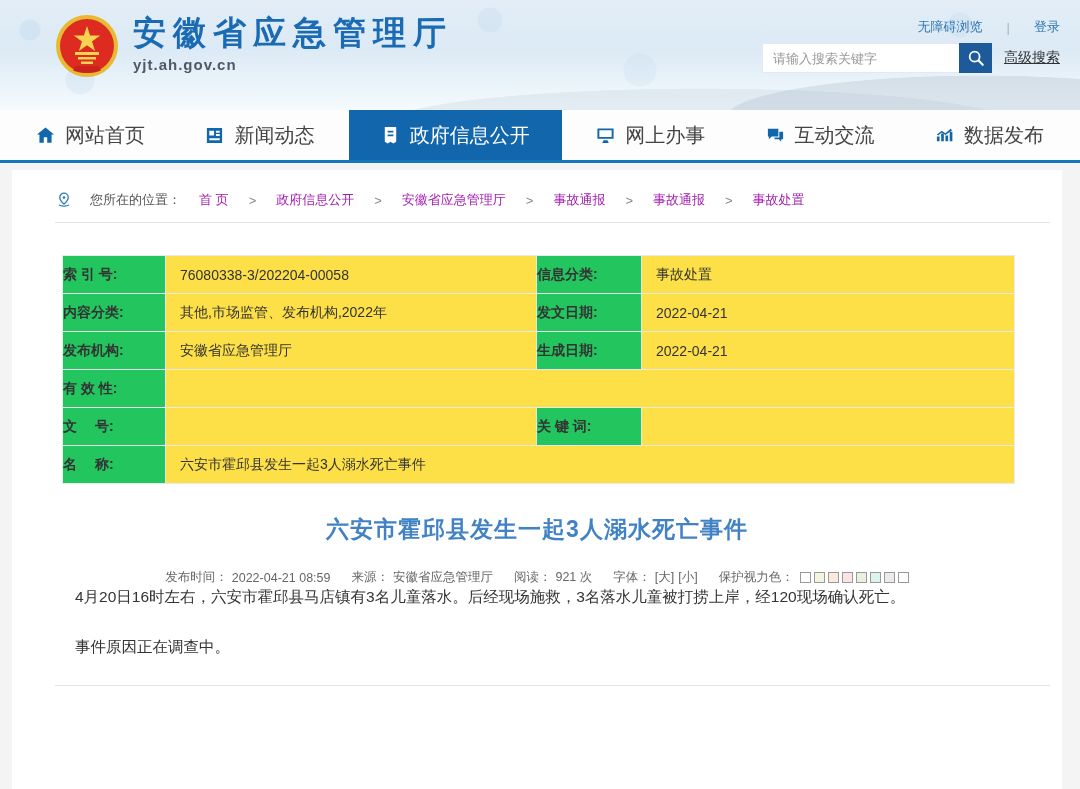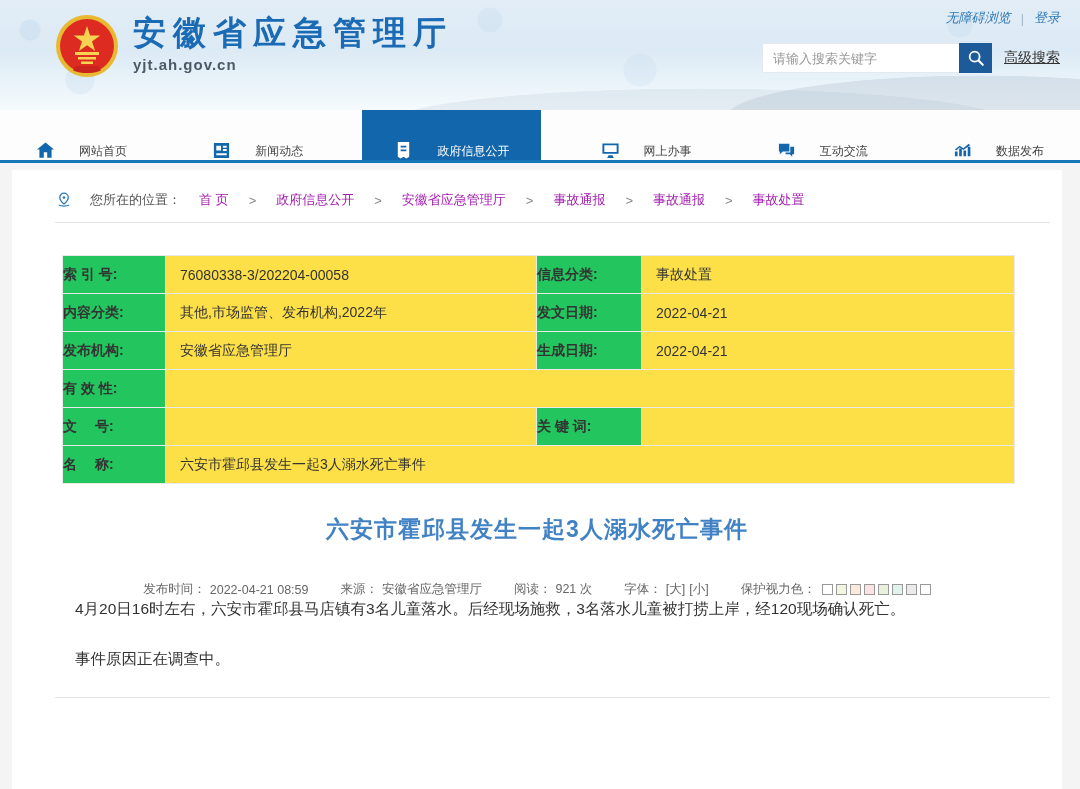--- a/index.html
+++ b/index.html
@@ -21,36 +21,36 @@
       radial-gradient(circle at 640px 70px, rgba(160,195,225,.13) 16px, transparent 17px),
       radial-gradient(circle at 960px 25px, rgba(160,195,225,.15) 12px, transparent 13px),
       radial-gradient(ellipse 420px 70px at 980px 118px, rgba(175,190,205,.35) 60%, transparent 61%),
       radial-gradient(ellipse 520px 60px at 700px 125px, rgba(190,205,218,.30) 60%, transparent 61%);
   }
   .header-inner{ position:relative; z-index:1; height:100%; }
   .brand{ position:absolute; left:55px; top:14px; display:flex; align-items:flex-start; }
   .emblem{ width:64px; height:64px; margin-right:14px; }
   .brand-text .site-name{ font-size:33px; font-weight:bold; color:#1b6bb4; letter-spacing:7px; line-height:1.15; }
   .brand-text .site-url{ font-size:15px; font-weight:bold; color:#4d5a66; letter-spacing:1px; margin-top:4px; }
-  .topbar{ position:absolute; top:9px; right:20px; font-size:13px; color:#2e77b5; display:flex; gap:10px; align-items:center;font-style:italic;}
+  .topbar{ position:absolute; top:18px; right:20px; font-size:13px; color:#2e77b5; display:flex; gap:24px; align-items:center;}
   .topbar a{ color:#2e77b5; text-decoration:none; cursor:pointer; }
   .topbar .sep{ color:#9db6c9; }
   .search-row{ position:absolute; top:43px; right:20px; display:flex; align-items:center; }
   .search-input{ width:197px; height:30px; border:1px solid #e3e9ee; border-right:none; background:#fff;
     padding:0 10px; font-size:13px; color:#333; outline:none; }
   .search-input::placeholder{ color:#999; }
   .search-btn{ width:33px; height:30px; background:#1c5a9a; border:none; cursor:pointer;
     display:flex; align-items:center; justify-content:center; }
   .adv-search{ margin-left:12px; font-size:14px; color:#333; text-decoration:underline; cursor:pointer; }
 
   
   .main-nav{ height:53px; background:#fdfdfd; border-bottom:3px solid #1677b8;
     display:flex; align-items:stretch; justify-content:space-between; padding:0 10px; }
-  .nav-item{ display:flex; align-items:flex-end; gap:24px; padding:0 26px; cursor:pointer;
-    font-size:12px; color:#444; }
+  .nav-item{ display:flex; align-items:center; gap:10px; padding:0 26px; cursor:pointer;
+    font-size:20px; color:#444; }
   .nav-item .nav-icon{ display:flex; align-items:center; }
   .nav-item svg{ fill:#1266ab; }
   .nav-item.active{ background:#1266ab; color:#fff; padding:0 32px; }
   .nav-item.active svg{ fill:#fff; }
 
   
   .page-body{ padding:7px 18px 0 12px; height:626px; }
   .card{ background:#fff; height:100%; overflow:hidden; }
 
   .breadcrumb{ display:flex; align-items:center; gap:18px; padding:21px 0 13px 44px;
@@ -60,22 +60,22 @@
   .divider{ border:none; border-top:1px solid #e4e4e4; margin:0 12px 0 43px; }
 
   table.info-table{ border-collapse:collapse; table-layout:fixed; width:952px; margin:32px 0 0 50px; }
   .info-table th,.info-table td{ border:1px solid #e9e9e9; height:38px; font-size:14px; color:#333; }
   .info-table th{ background:#22c55e; font-weight:bold; text-align:left; padding-right:9px; white-space:pre; width:103px; }
   .info-table td{ background:#fde047; text-align:left; padding-left:14px; font-weight:normal; }
   .col-l{width:103px;} .col-v1{width:371px;} .col-l2{width:105px;} .col-v2{width:373px;}
 
   .article-title{ text-align:center; margin-top:30px; font-size:23px; font-weight:bold; color:#4182c4; letter-spacing:1px; }
 
-  .article-meta{ margin-top:36px; display:flex; justify-content:center; align-items:center;
-    font-size:12.5px; color:#666; gap:20px; }
+  .article-meta{ margin-top:24px; display:flex; justify-content:center; align-items:center;
+    font-size:12.5px; color:#666; gap:9px; }
   .article-meta .chunk{ margin-left:12px; display:flex; align-items:center; gap:4px; }
   .article-meta .chunk:first-child{ margin-left:0; }
   .font-btn{ cursor:pointer; color:#666; }
   .swatches{ display:flex; gap:3px; margin-left:2px; }
   .swatch{ width:11px; height:11px; border:1px solid #999; display:inline-block; cursor:pointer; }
 
   .article-content{ padding:0 20px 0 63px; font-size:15.5px; color:#333; }
   .article-content p{ margin-bottom:28px; line-height:1.4; }
 
   .bottom-divider{ margin:28px 12px 0 43px; }

